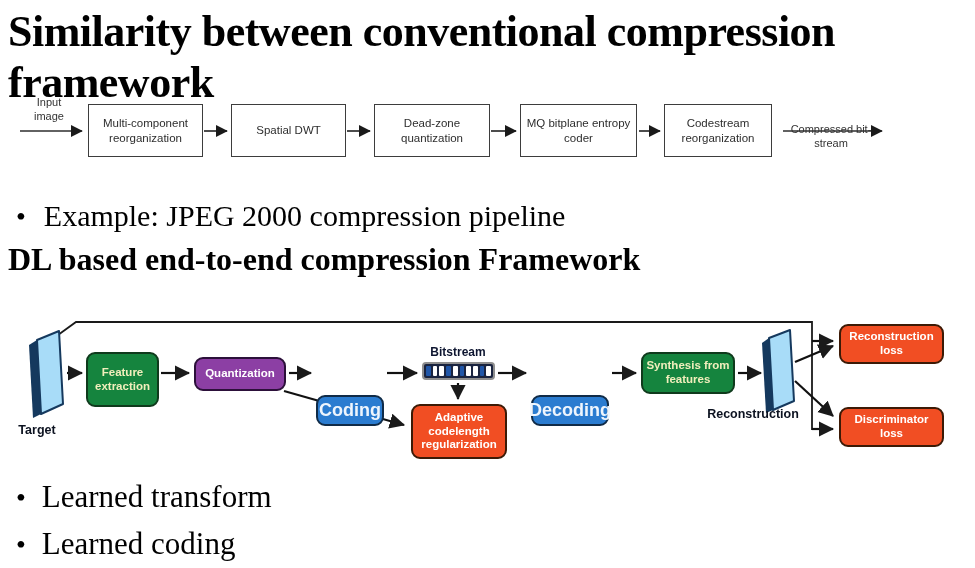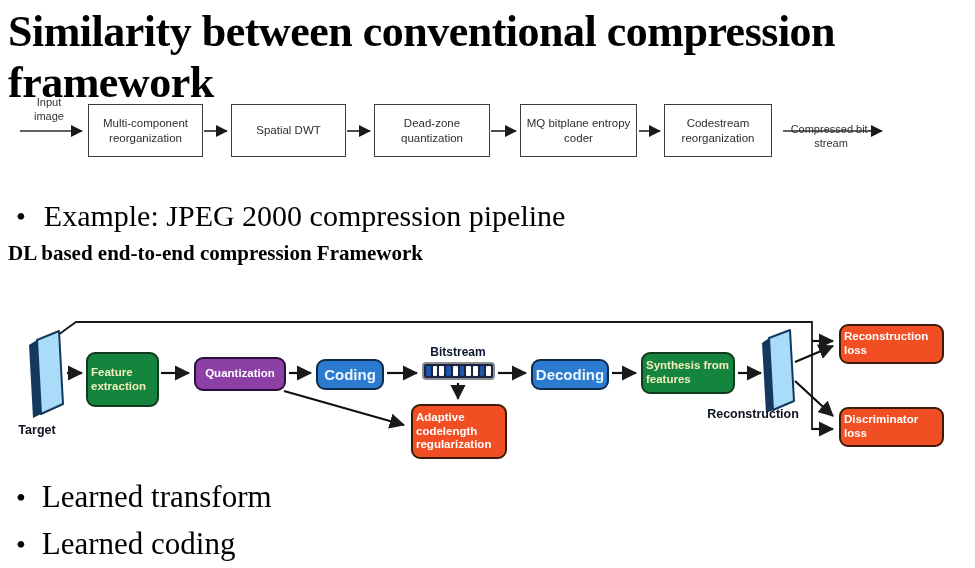--- a/index.html
+++ b/index.html
@@ -5,45 +5,45 @@
   html,body{margin:0;padding:0;background:#fff;}
   #slide{position:relative;width:975px;height:568px;background:#ffffff;overflow:hidden;
          font-family:"Liberation Sans",sans-serif;}
   #connectors{position:absolute;left:0;top:0;z-index:1;}
 
   
   .title{position:absolute;left:8px;top:6px;width:960px;
          font-family:"Liberation Serif",serif;font-weight:bold;font-size:44px;
          color:#000;letter-spacing:-0.5px;z-index:3;}
   .h2{position:absolute;left:8px;top:241px;width:940px;
-      font-family:"Liberation Serif",serif;font-weight:bold;font-size:21px;color:#000;z-index:3;}
+      font-family:"Liberation Serif",serif;font-weight:bold;font-size:32px;color:#000;z-index:3;}
   .bullet-line{position:absolute;display:flex;align-items:baseline;
                font-family:"Liberation Serif",serif;font-size:30px;color:#000;z-index:3;}
   .bullet-line .dot{font-size:28px;}
   #example-line{left:16px;top:199px;}
   #example-line .txt{margin-left:18px;}
   #bullet-transform{left:16px;top:479px;font-size:31px;}
   #bullet-coding{left:16px;top:526px;font-size:31px;}
   .bullet-line.small .txt{margin-left:16px;}
 
   
   .tbox{position:absolute;top:104px;height:53px;background:#fff;
         border:1.5px solid #3d3d3d;box-sizing:border-box;z-index:2;
         display:flex;align-items:center;justify-content:center;text-align:center;
         font-size:11.5px;color:#2e2e2e;line-height:1.3;padding:0 5px;}
   .tlabel{position:absolute;font-size:11px;color:#333;text-align:center;line-height:1.25;z-index:2;}
   #input-label{left:24px;top:96px;width:50px;}
   #output-label{left:788px;top:96px;width:86px;margin-top:27px;}
 
   
   .box{position:absolute;box-sizing:border-box;border-radius:9px;z-index:2;
-       display:flex;align-items:center;justify-content:center;text-align:left;
+       display:flex;align-items:center;justify-content:center;text-align:center;
        font-weight:bold;line-height:1.18;padding:1px 3px;}
   .green{background:var(--green);border:2px solid #0f3a1c;color:var(--green_text);font-size:11.5px;}
-  .blue{background:var(--blue);border:2px solid #102b47;color:#eef5fd;font-size:15px;}
+  .blue{background:var(--blue);border:2px solid #102b47;color:#eef5fd;font-size:18px;margin-top:36px;}
   .purple{background:var(--purple);border:2px solid #2c103a;color:#fff;font-size:11.5px;}
   .orange{background:var(--orange);border:2px solid #3c1a06;color:#fff;font-size:11.5px;}
 
   #fe-box{left:86px;top:352px;width:73px;height:55px;}
   #quant-box{left:194px;top:357px;width:92px;height:34px;}
   #coding-box{left:316px;top:359px;width:68px;height:31px;}
   #decoding-box{left:531px;top:359px;width:78px;height:31px;}
   #synth-box{left:641px;top:352px;width:94px;height:42px;}
   #adaptive-box{left:411px;top:404px;width:96px;height:55px;}
   #recloss-box{left:839px;top:324px;width:105px;height:40px;}

